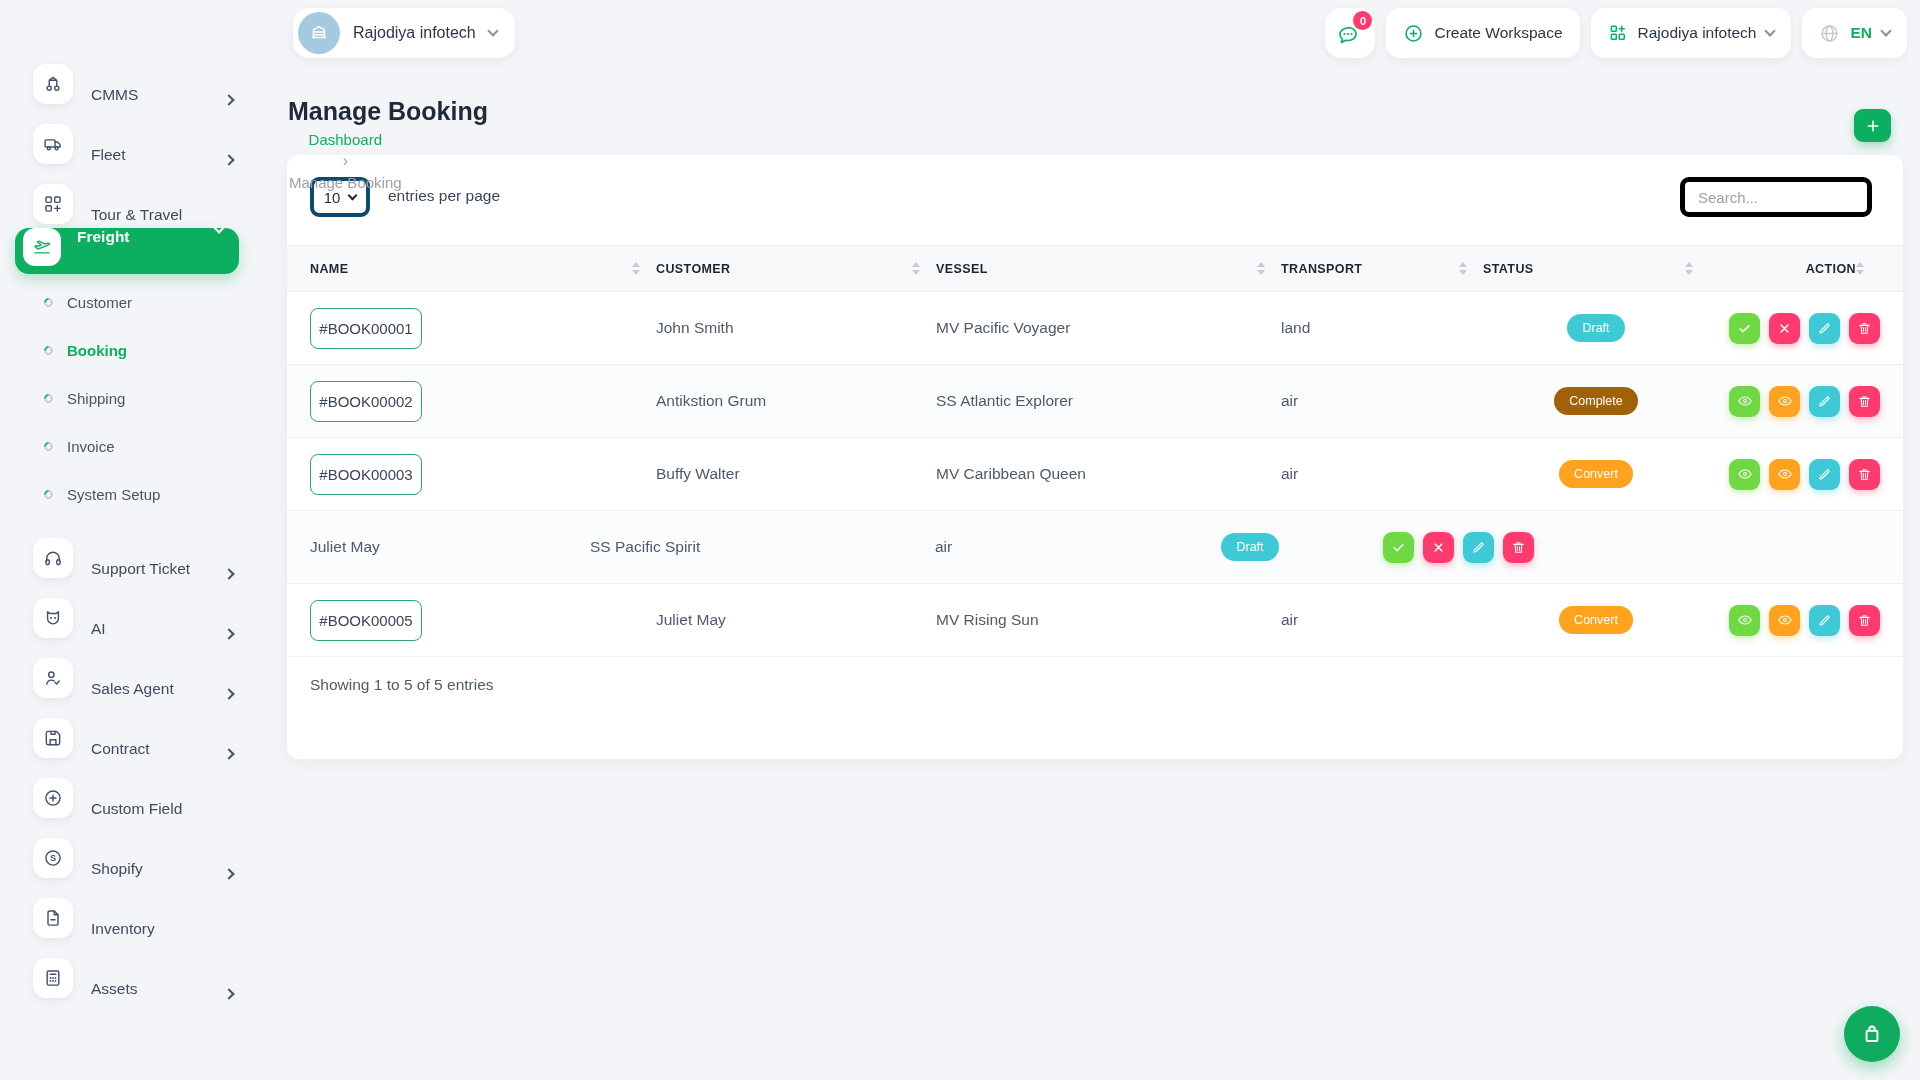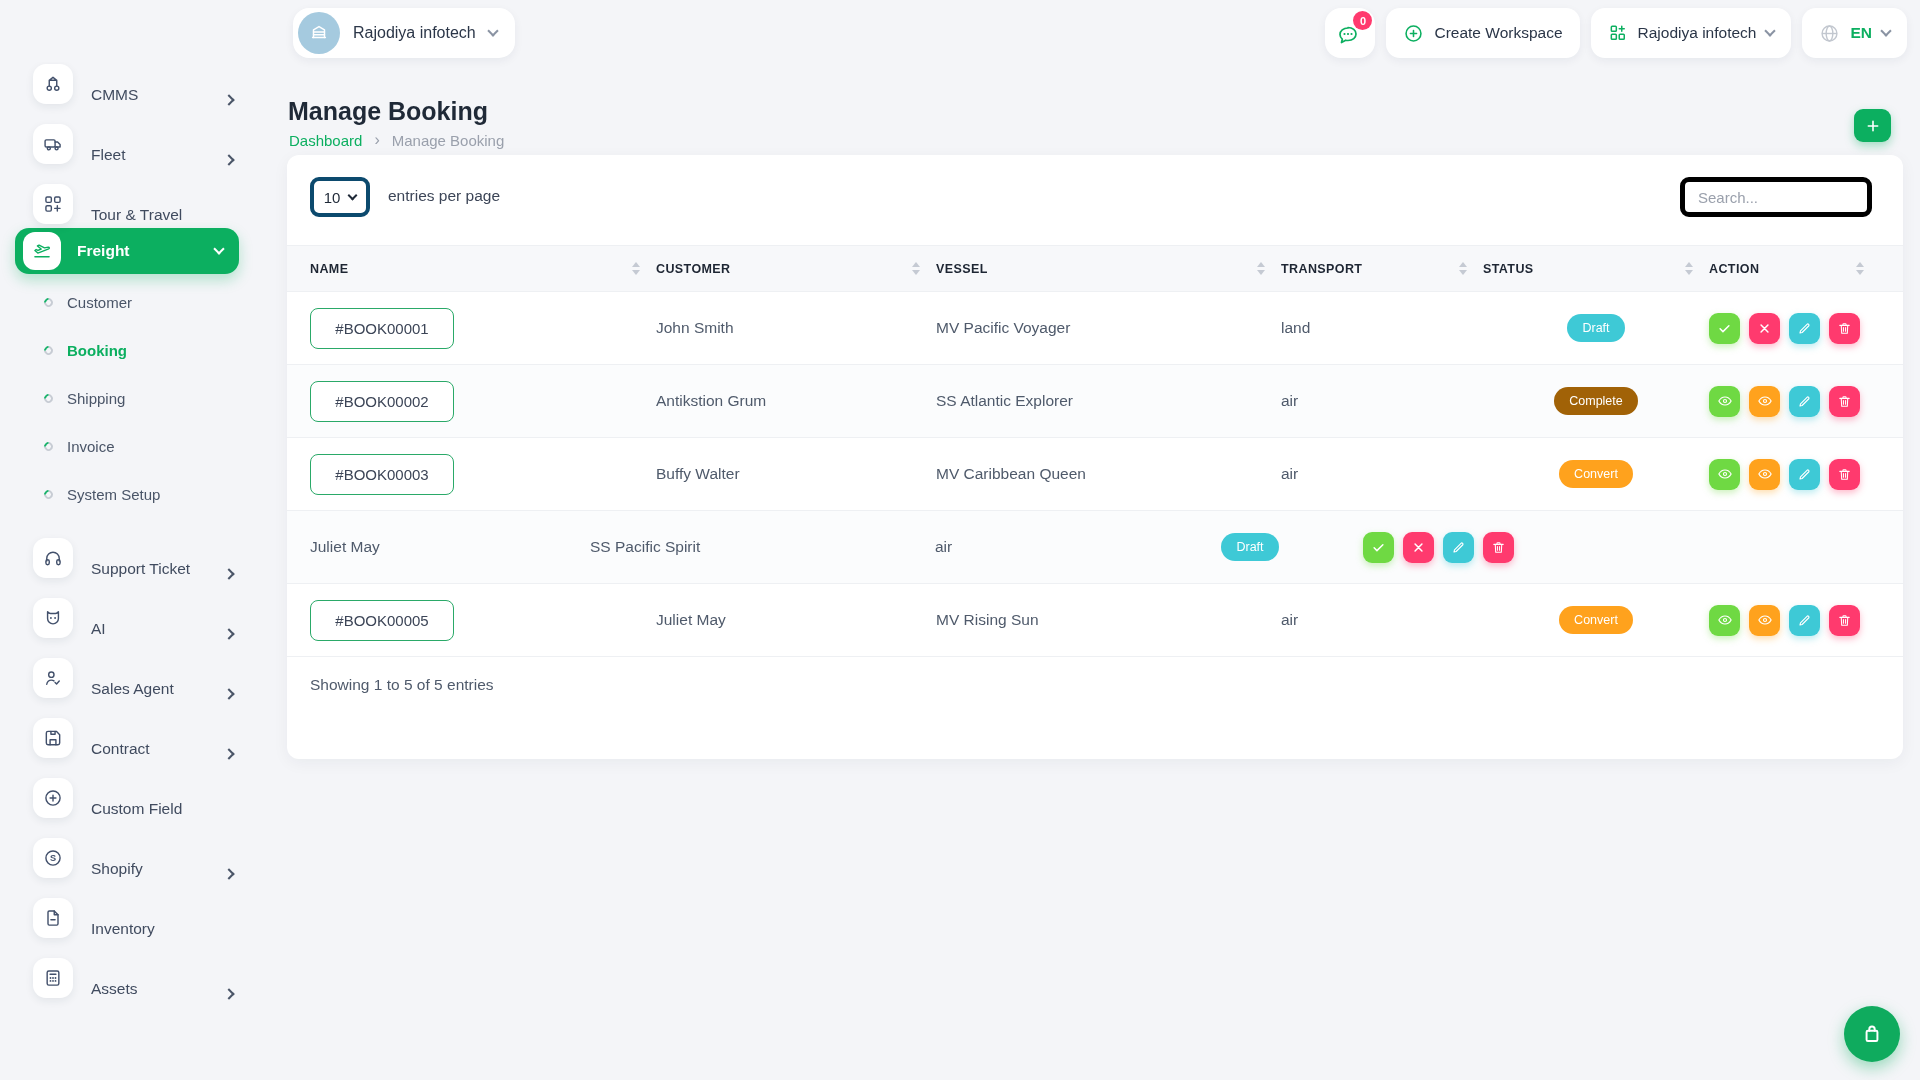--- a/index.html
+++ b/index.html
@@ -26,21 +26,21 @@
   .ibox { width:40px; height:40px; flex:none; background:#fff; border-radius:13px;
           display:flex; align-items:center; justify-content:center;
           box-shadow:0 3px 8px rgba(30,45,70,0.08); color:#42506b; }
   .mi .lbl { margin-left:18px; font-size:15.5px; font-weight:500; color:#404b5f; flex:1; }
   .chev-r { width:8px; height:8px; border-right:2px solid #4a5568; border-top:2px solid #4a5568;
             transform:rotate(45deg); flex:none; }
   .chev-d { width:8px; height:8px; border-right:2px solid #8a93a3; border-bottom:2px solid #8a93a3;
             transform:rotate(45deg); margin-top:-4px; flex:none; }
 
   .mi-active { margin:4px 16px 4px 15px; height:46px; background:#0caf60; border-radius:14px;
-               display:flex; align-items:center; padding:0 16px 0 8px; cursor:pointer;
+               display:flex; align-items:flex-start; padding:0 16px 0 8px; cursor:pointer;
                box-shadow:0 6px 14px rgba(12,175,96,0.28); }
   .mi-active .ibox { width:38px; height:38px; border-radius:12px; color:#0caf60; box-shadow:none; }
   .mi-active .lbl { margin-left:16px; font-size:15.5px; font-weight:700; color:#fff; flex:1; }
   .mi-active .chev-d { border-color:#fff; }
 
   .si { display:flex; align-items:center; height:48px; padding-left:44px; cursor:pointer; }
   .si .dot { width:9px; height:9px; flex:none; border-radius:50%;
              border:2px solid #c7ccd4; border-left-color:#18b26b; transform:rotate(45deg); }
   .si .lbl { margin-left:14px; font-size:15px; color:#4a5568; }
   .si.active .lbl { color:#0caf60; font-weight:700; }
@@ -61,22 +61,22 @@
   .nbadge { position:absolute; top:3px; right:3px; min-width:19px; height:19px; padding:0 5px;
             border-radius:10px; background:#ff3a6e; color:#fff; font-size:11px; font-weight:700;
             display:flex; align-items:center; justify-content:center; }
   .pill { height:50px; background:#fff; border-radius:14px; display:flex; align-items:center;
           gap:10px; padding:0 17px; cursor:pointer; font-size:15.5px; font-weight:500; color:#2b3648;
           box-shadow:0 3px 10px rgba(25,39,62,0.06); }
   .lang-code { color:#0caf60; font-weight:700; font-size:15.5px; }
 
   
   .page-title { position:absolute; left:288px; top:97px; font-size:25px; font-weight:700; color:#1f2937; z-index:2; }
-  .breadcrumb { position:absolute; left:289px; top:131px; display:flex; align-items:center; gap:12px;
-                font-size:15px; z-index:2; }
+  .breadcrumb { position:absolute; left:289px; top:131px; display:flex; align-items:center; gap:4px;
+                font-size:15px; z-index:2;flex-direction:column; }
   .bc-home { color:#0caf60; cursor:pointer; }
   .bc-sep { color:#9aa0ac; font-size:16px; }
   .bc-cur { color:#9aa0ac; }
   .add-btn { position:absolute; left:1854px; top:109px; width:37px; height:33px; background:#0caf60;
              border-radius:9px; display:flex; align-items:center; justify-content:center; cursor:pointer;
              box-shadow:0 4px 10px rgba(12,175,96,0.35); z-index:2; }
 
   
   .card { position:absolute; left:287px; top:155px; width:1616px; height:604px; background:#fff;
           border-radius:12px; box-shadow:0 4px 16px rgba(25,39,62,0.05); z-index:1; }
@@ -98,23 +98,23 @@
   .sort { display:flex; flex-direction:column; gap:3px; }
   .tri-up { width:0; height:0; border-left:4px solid transparent; border-right:4px solid transparent;
             border-bottom:5px solid #c5cad3; }
   .tri-dn { width:0; height:0; border-left:4px solid transparent; border-right:4px solid transparent;
             border-top:5px solid #c5cad3; }
 
   .rows { position:absolute; left:0; top:137px; width:1616px; }
   .trow { display:flex; align-items:center; height:73px; padding:0 23px; border-bottom:1px solid #eef0f3; }
   .trow:nth-child(even) { background:#fbfcfd; }
   .c1 { width:346px; flex:none; } .c2 { width:280px; flex:none; } .c3 { width:345px; flex:none; }
-  .c4 { width:202px; flex:none; } .c5 { width:226px; flex:none;text-align:center; } .c6 { width:171px; flex:none; }
+  .c4 { width:202px; flex:none; } .c5 { width:226px; flex:none;text-align:center; } .c6 { width:171px; flex:none;justify-content:flex-end; }
   .cell { font-size:15.5px; color:#4f5a6b; }
-  .bookno { display:inline-flex; align-items:center; justify-content:center; width:144px; height:41px;
+  .bookno { display:inline-flex; align-items:center; justify-content:center; width:112px; height:41px;
             border:1px solid #2aa968; border-radius:8px; font-size:15px; color:#3c4557; cursor:pointer; background:#fff; }
   .badge { display:inline-flex; align-items:center; justify-content:center; height:28px; padding:0 15px;
            border-radius:14px; color:#fff; font-size:12.5px; font-weight:500; }
   .badge-draft { background:#3ec9d6; }
   .badge-complete { background:#a16207; }
   .badge-convert { background:#ffa21d; }
   .actions { display:flex; gap:9px; }
   .abtn { width:31px; height:31px; border-radius:9px; display:flex; align-items:center; justify-content:center; cursor:pointer; border:none; }
   .ab-green { background:#6fd943; box-shadow:0 3px 7px rgba(111,217,67,0.35); }
   .ab-pink { background:#ff3a6e; box-shadow:0 3px 7px rgba(255,58,110,0.35); }

